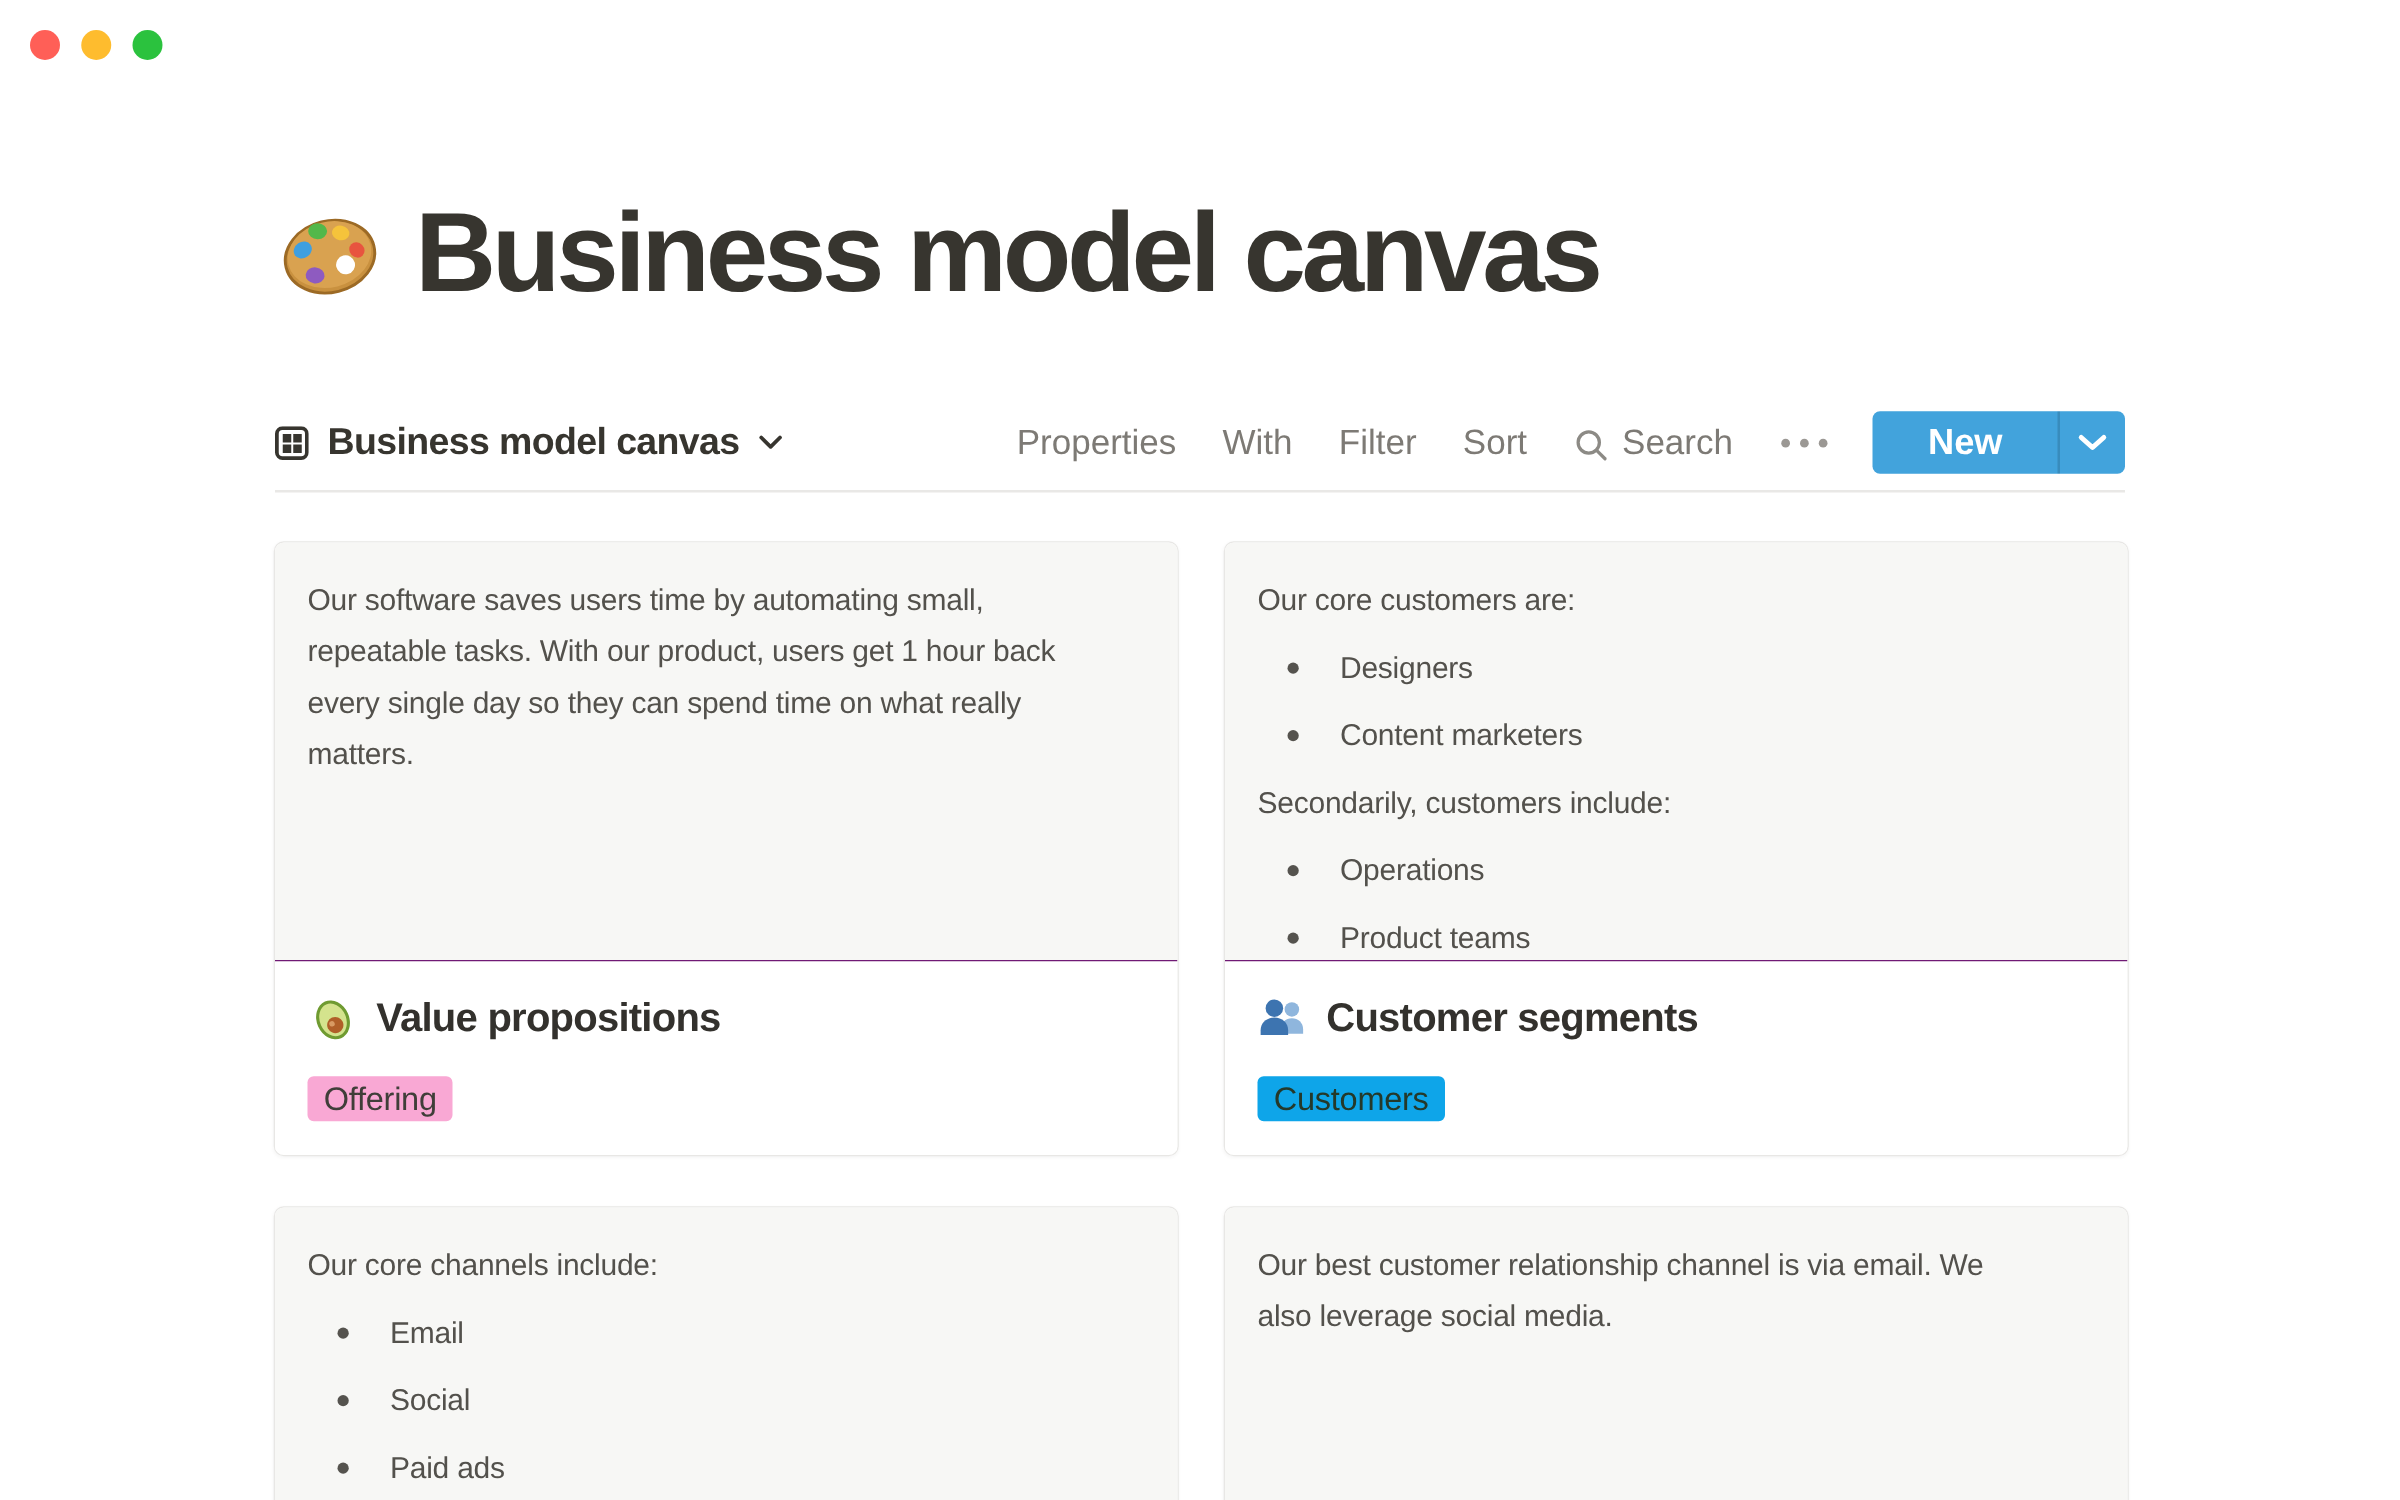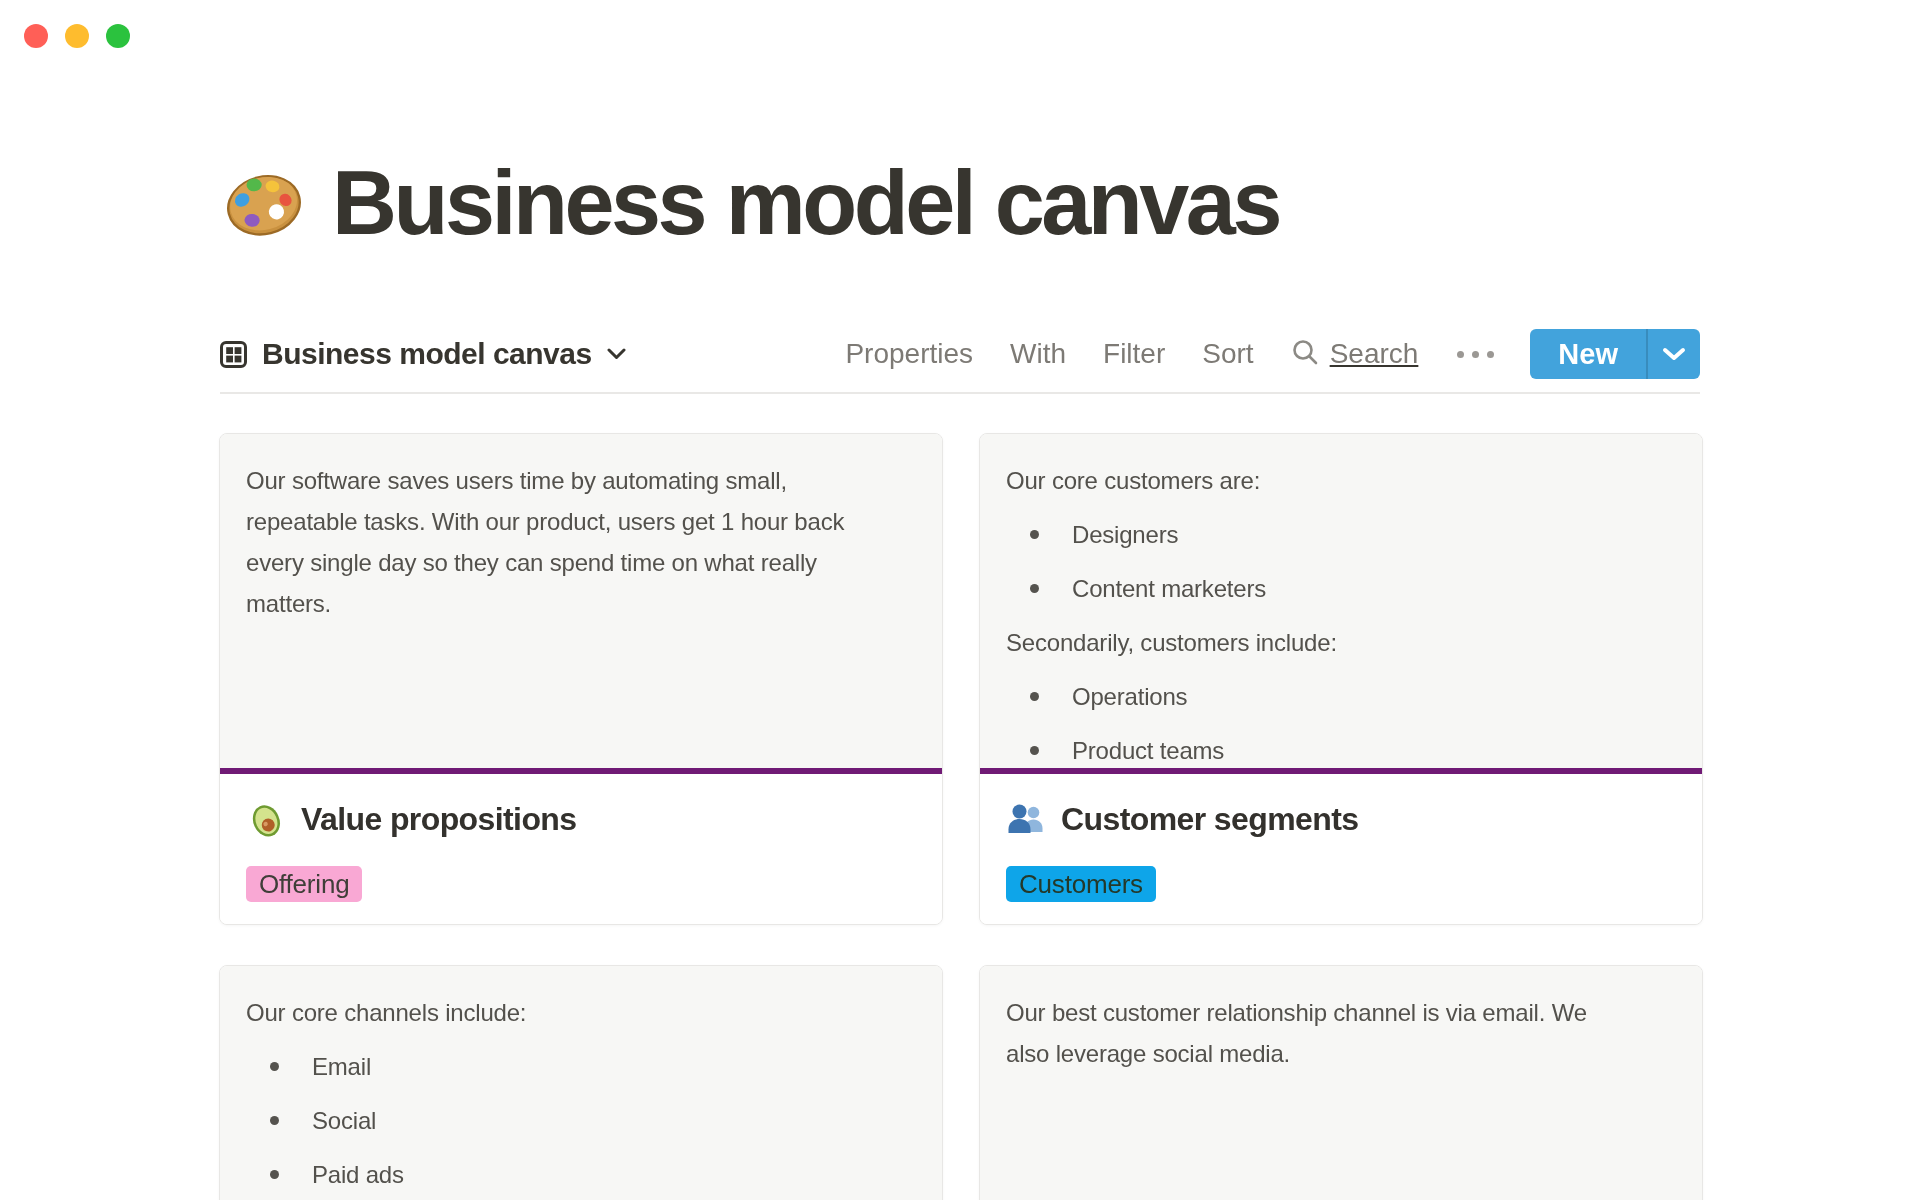--- a/index.html
+++ b/index.html
@@ -25,29 +25,29 @@
   
   .view-bar {
     position: absolute; left: 220px; top: 316px; width: 1480px; height: 78px;
     display: flex; align-items: center; justify-content: space-between;
     border-bottom: 2px solid #e9e8e6; box-sizing: border-box;
   }
   .view-left { display: flex; align-items: center; gap: 15px; cursor: pointer; }
   .view-label { font-size: 30px; font-weight: 700; letter-spacing: -0.5px; color: #37352f; }
   .view-actions { display: flex; align-items: center; gap: 37px; }
   .action-label { font-size: 28px; color: #7d7a75; cursor: pointer; }
-  .search-group { display: flex; align-items: flex-start; gap: 11px; cursor: pointer; text-decoration: underline; }
+  .search-group { display: flex; align-items: flex-end; gap: 11px; cursor: pointer; }
   .dots { display: flex; gap: 8px; padding: 0 2px; cursor: pointer; }
   .dot { width: 7px; height: 7px; border-radius: 50%; background: #9b9894; }
 
   .new-button {
     display: flex; align-items: stretch; height: 50px; border-radius: 6px;
     background: #42a3dc; color: #ffffff; overflow: hidden; cursor: pointer; margin-left: -3px;
   }
-  .new-main { display: flex; align-items: center; padding: 0 28px; font-size: 29px; font-weight: 700; }
+  .new-main { display: flex; align-items: center; padding: 0 44px; font-size: 29px; font-weight: 700; }
   .new-sep { width: 2px; background: rgba(0,0,0,0.14); }
   .new-chevron { width: 52px; display: flex; align-items: center; justify-content: center; }
 
   
   .cards {
     position: absolute; left: 219px; top: 433px; width: 1484px;
     display: grid; grid-template-columns: 724px 724px; column-gap: 36px; row-gap: 40px;
   }
   .card {
     height: 492px; box-sizing: border-box;
@@ -61,21 +61,21 @@
     font-size: 24px; line-height: 41px; letter-spacing: -0.2px; color: #53514c;
   }
   .card.no-footer .card-preview { height: auto; flex: 1; }
   .card-preview p { margin: 0 0 13px 0; white-space: pre-line; }
   .card-preview ul { list-style: none; margin: 0; padding: 0; }
   .card-preview li { margin: 0 0 13px 0; padding-left: 66px; position: relative; }
   .card-preview li::before {
     content: ""; position: absolute; left: 24px; top: 16px;
     width: 9px; height: 9px; border-radius: 50%; background: #55534e;
   }
-  .card-footer { border-top: 6px solid #701a75; background: #ffffff; padding: 24px 26px; }
+  .card-footer { border-top: 1px solid #701a75; background: #ffffff; padding: 24px 26px; }
   .footer-title { display: flex; align-items: center; gap: 15px; height: 42px; }
   .footer-title .f-emoji { width: 40px; height: 40px; flex: none; }
   .footer-title .f-text { font-size: 32px; font-weight: 700; letter-spacing: -0.6px; color: #33312d; }
   .tag {
     display: inline-block; margin-top: 26px; padding: 3px 13px;
     border-radius: 5px; font-size: 26px; line-height: 30px; letter-spacing: -0.2px;
   }
   .tag-gray  { background: #f9a8d4; color: #403e39; }
   .tag-green { background: #0ea5e9; color: #24392a; }
 

